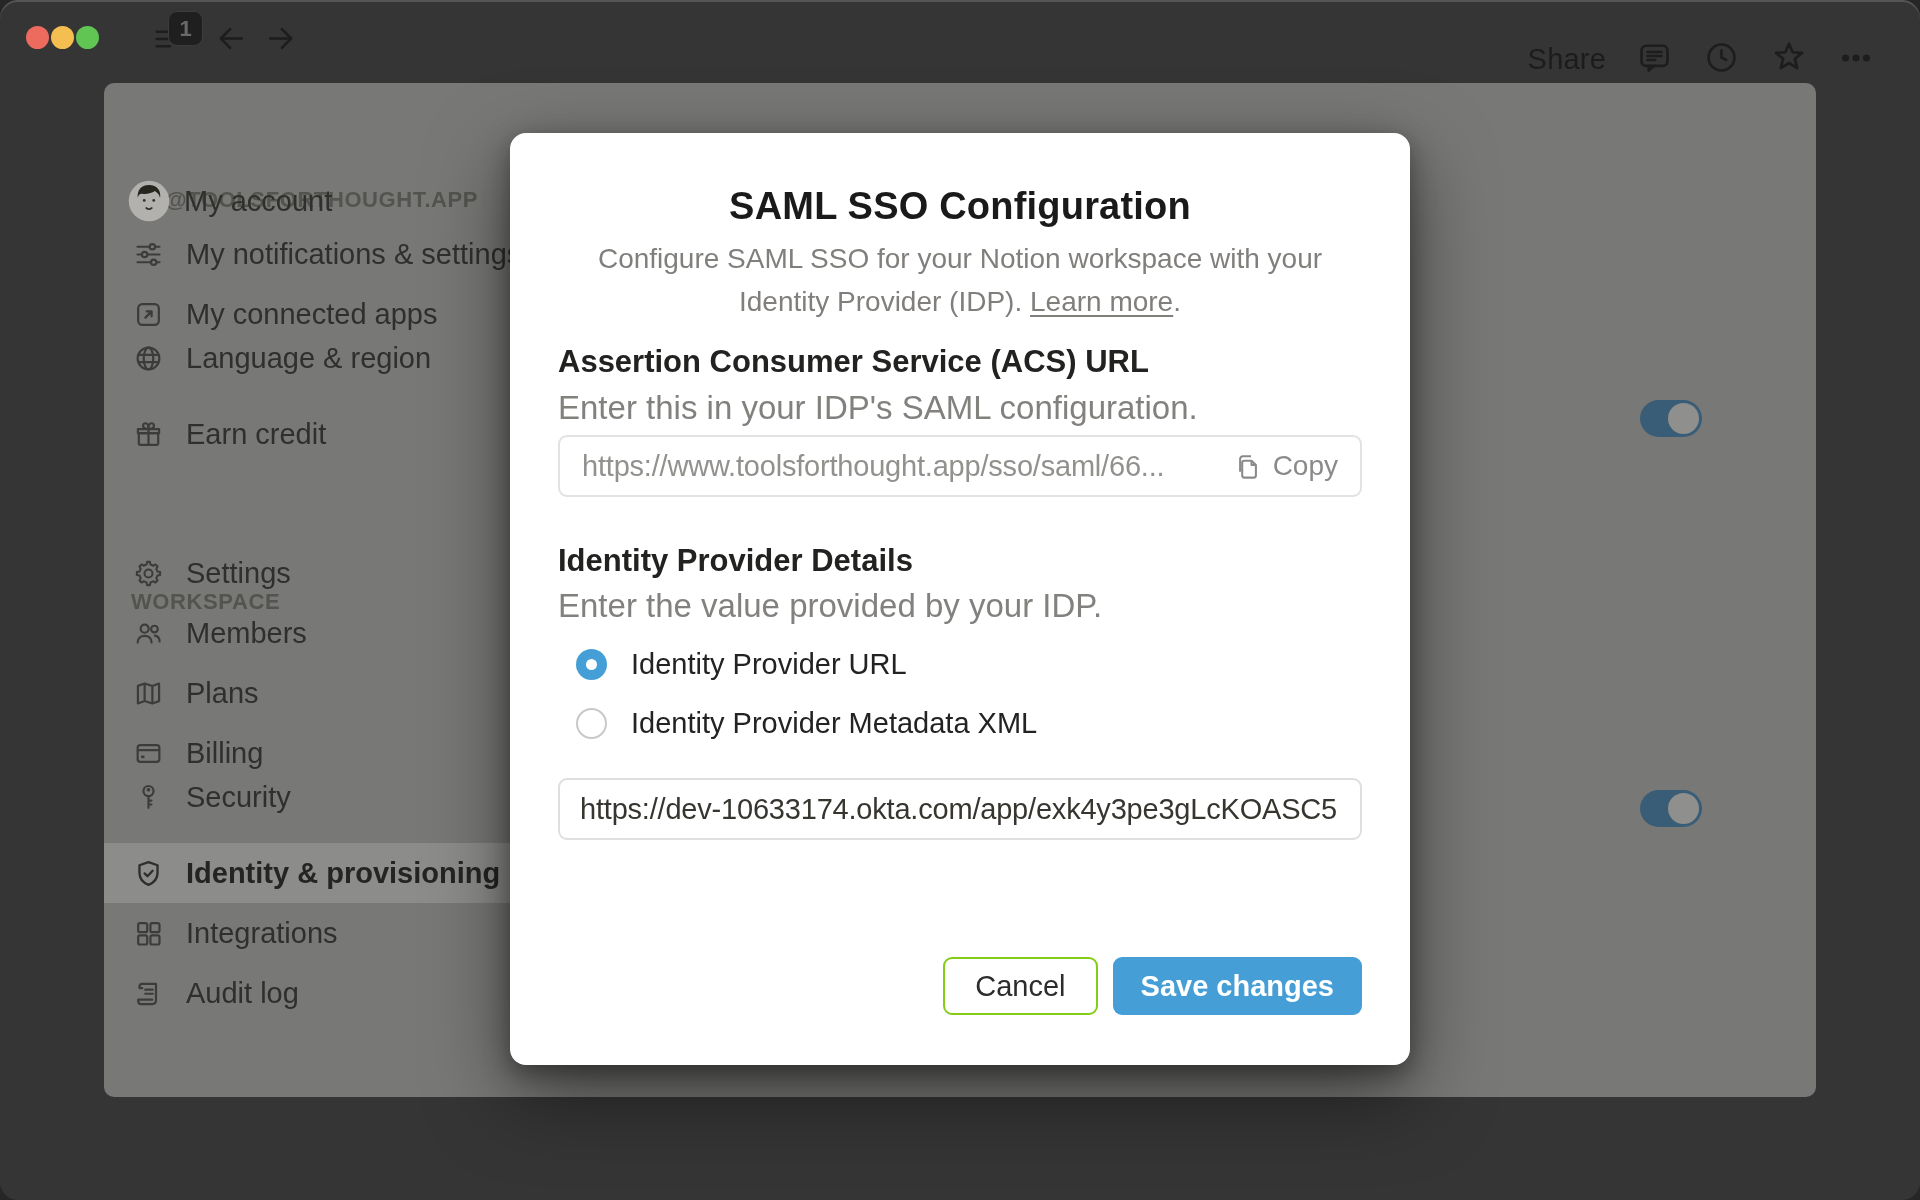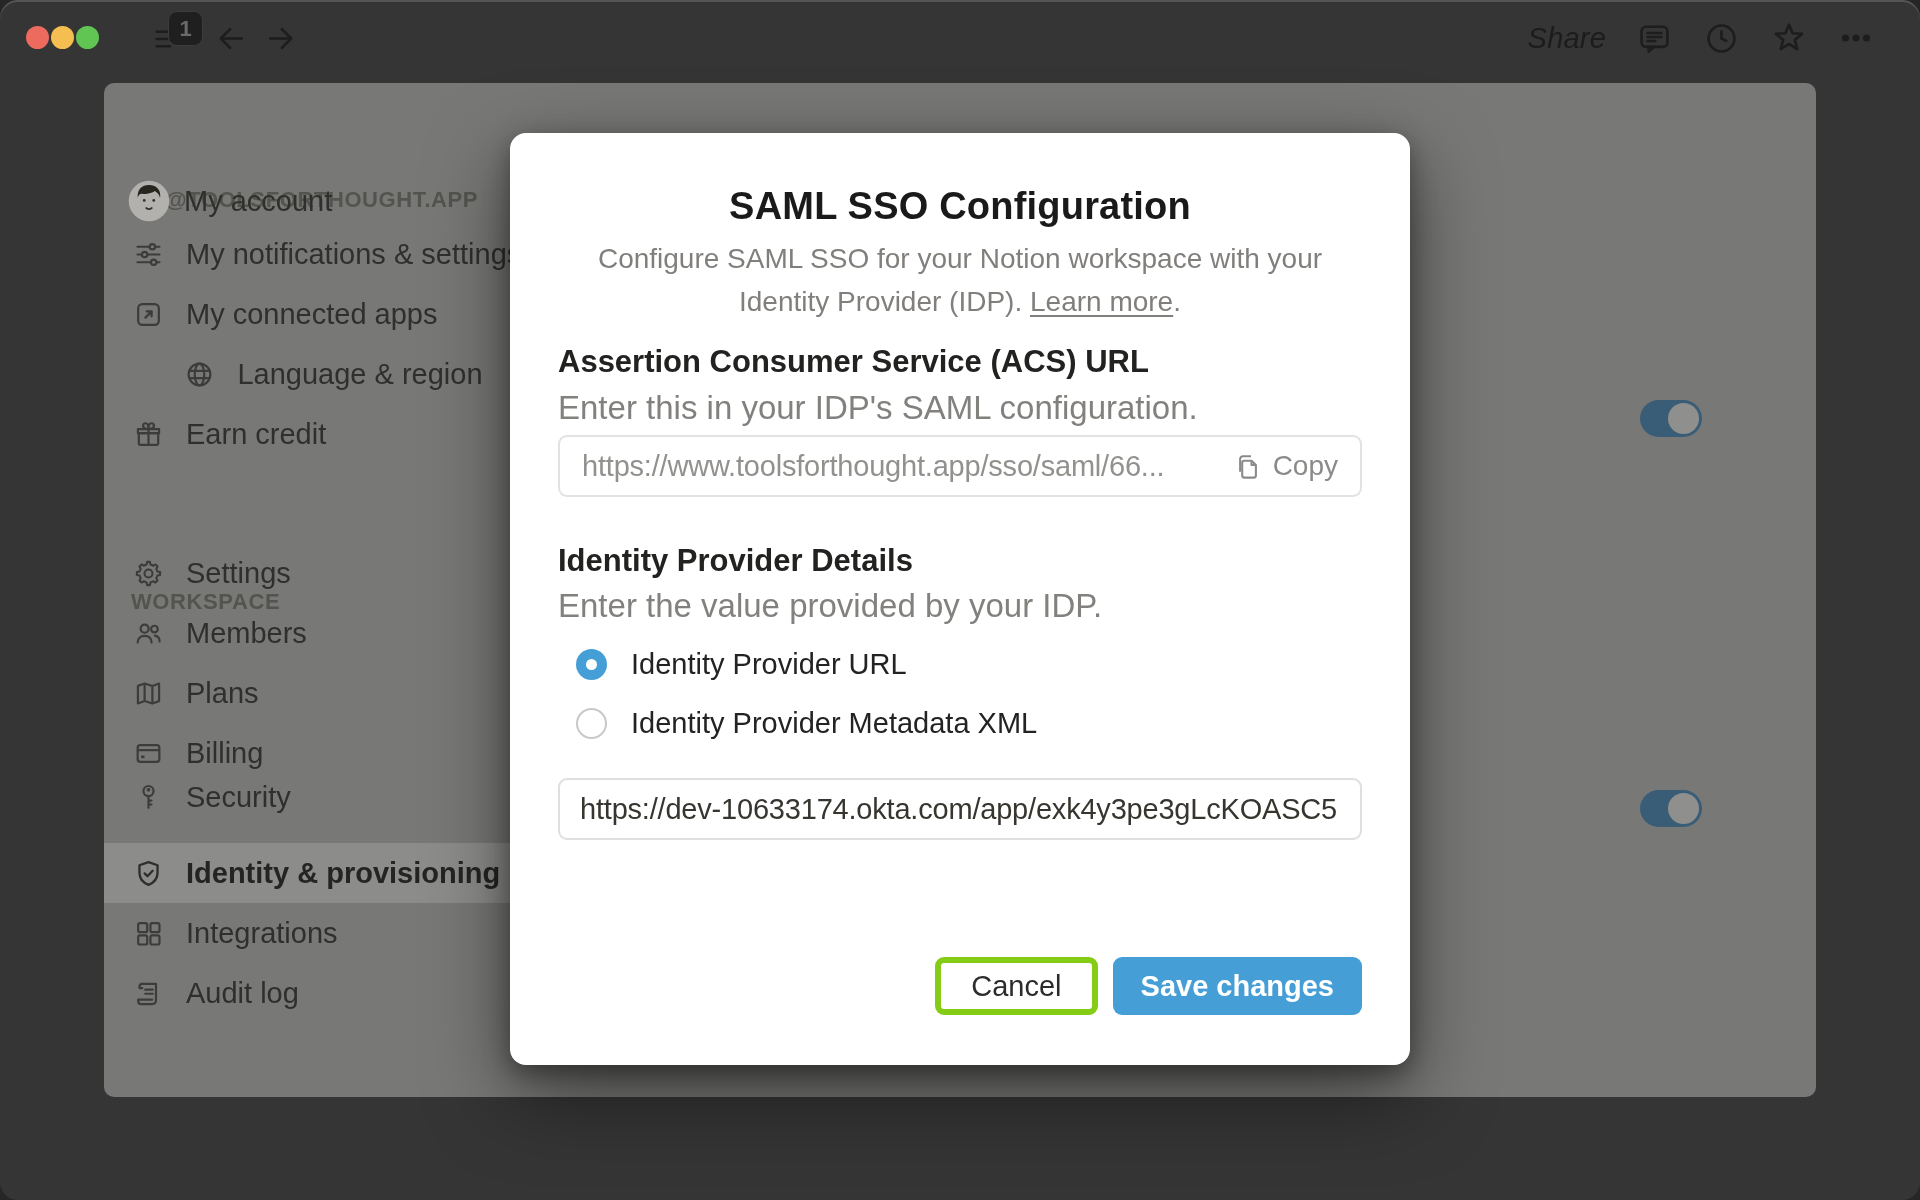--- a/index.html
+++ b/index.html
@@ -14,21 +14,21 @@
   #tl-close { left:26px;  background:#ed6a5e; }
   #tl-min   { left:51px;  background:#f4bf50; }
   #tl-zoom  { left:76px;  background:#61c554; }
   .tb-icon { position:absolute; color:#1d1d1d; }
   .tb-icon svg { display:block; }
   #hamburger { left:152px; top:23px; }
   #badge { left:168px; top:11px; width:35px; height:35px; background:#1f1f1f; border:1px solid #3c3c3c; border-radius:9px;
            color:#6a6a6a; font-size:22px; font-weight:700; display:flex; align-items:center; justify-content:center; z-index:2; }
   #nav-back { left:215px; top:22px; }
   #nav-fwd  { left:264px; top:22px; }
-  #tb-right { position:absolute; right:46px; top:0; height:76px; display:flex; align-items:center; gap:30px; color:#1c1c1c;font-style:italic; }
+  #tb-right { position:absolute; right:46px; top:0; height:76px; display:flex; align-items:flex-end; gap:30px; color:#1c1c1c; }
   #share-label { font-size:29px; font-weight:500; color:#1c1c1c; letter-spacing:.2px; }
 
   
   #card { position:absolute; left:104px; top:83px; width:1712px; height:1014px; background:#787876; border-radius:10px; z-index:1; }
 
   .sb-header { position:absolute; left:27px; font-size:22px; font-weight:600; letter-spacing:.6px; color:#53534f; }
   .sb-row { position:absolute; left:0; width:430px; height:60px; display:flex; align-items:center; padding-left:29px; gap:22px;
             color:#2f2f2d; font-size:29px; white-space:nowrap; }
   .sb-row .ic { width:31px; height:31px; flex:none; color:#3c3c3a; display:flex; align-items:center; justify-content:center; }
   .sb-row.selected { background:#8c8c8a; font-weight:700; color:#242422; }
@@ -61,21 +61,21 @@
   .radio { width:31px; height:31px; border-radius:50%; flex:none; position:relative; }
   .radio.on { background:#459fd6; }
   .radio.on::after { content:""; position:absolute; left:10px; top:10px; width:11px; height:11px; border-radius:50%; background:#ffffff; }
   .radio.off { background:#ffffff; border:2px solid #c9c8c6; }
 
   #idp-input { position:absolute; left:48px; top:645px; width:804px; height:62px; border:2px solid #e0dfdd; border-radius:9px;
                font-size:29px; color:#37352f; padding:0 20px; white-space:nowrap; overflow:hidden; display:flex; align-items:center;
                letter-spacing:-0.2px; }
 
   #btn-row { position:absolute; right:48px; top:824px; display:flex; gap:15px; }
-  #cancel-btn { height:58px; padding:0 30px; background:#ffffff; border:6px solid #84cc16; border-radius:9px;
+  #cancel-btn { height:58px; padding:0 30px; background:#ffffff; border:2px solid #84cc16; border-radius:9px;
                 font-size:29px; color:#2c2c2c; display:flex; align-items:center; cursor:pointer; font-family:inherit; }
   #save-btn { height:58px; padding:0 28px; background:#459fd6; border:none; border-radius:9px;
               font-size:29px; font-weight:600; color:#ffffff; display:flex; align-items:center; cursor:pointer; font-family:inherit; }
 </style>
 </head>
 <body>
 
 <div id="window">
 
   <div id="card">
@@ -110,21 +110,21 @@
     <div class="sb-row" style="top:201px;text-align:center;">
       <span class="ic">
         <svg width="31" height="31" viewBox="0 0 24 24" fill="none" stroke="currentColor" stroke-width="1.7" stroke-linecap="round" stroke-linejoin="round">
             <rect x="4" y="4" width="16" height="16" rx="3.2"></rect>
             <path d="M9.6 14.4 14.4 9.6M10.6 9.6h3.8v3.8"></path>
           </svg>
       </span>
       <span>My connected apps</span>
     </div>
 
-    <div class="sb-row" style="top:261px;justify-content:center;">
+    <div class="sb-row" style="top:245px;">
       <span class="ic">
         <svg width="31" height="31" viewBox="0 0 24 24" fill="none" stroke="currentColor" stroke-width="1.7">
             <circle cx="12" cy="12" r="8.4"></circle>
             <ellipse cx="12" cy="12" rx="3.7" ry="8.4"></ellipse>
             <path d="M4 9.2h16M4 14.8h16"></path>
           </svg>
       </span>
       <span>Language &amp; region</span>
     </div>
 

